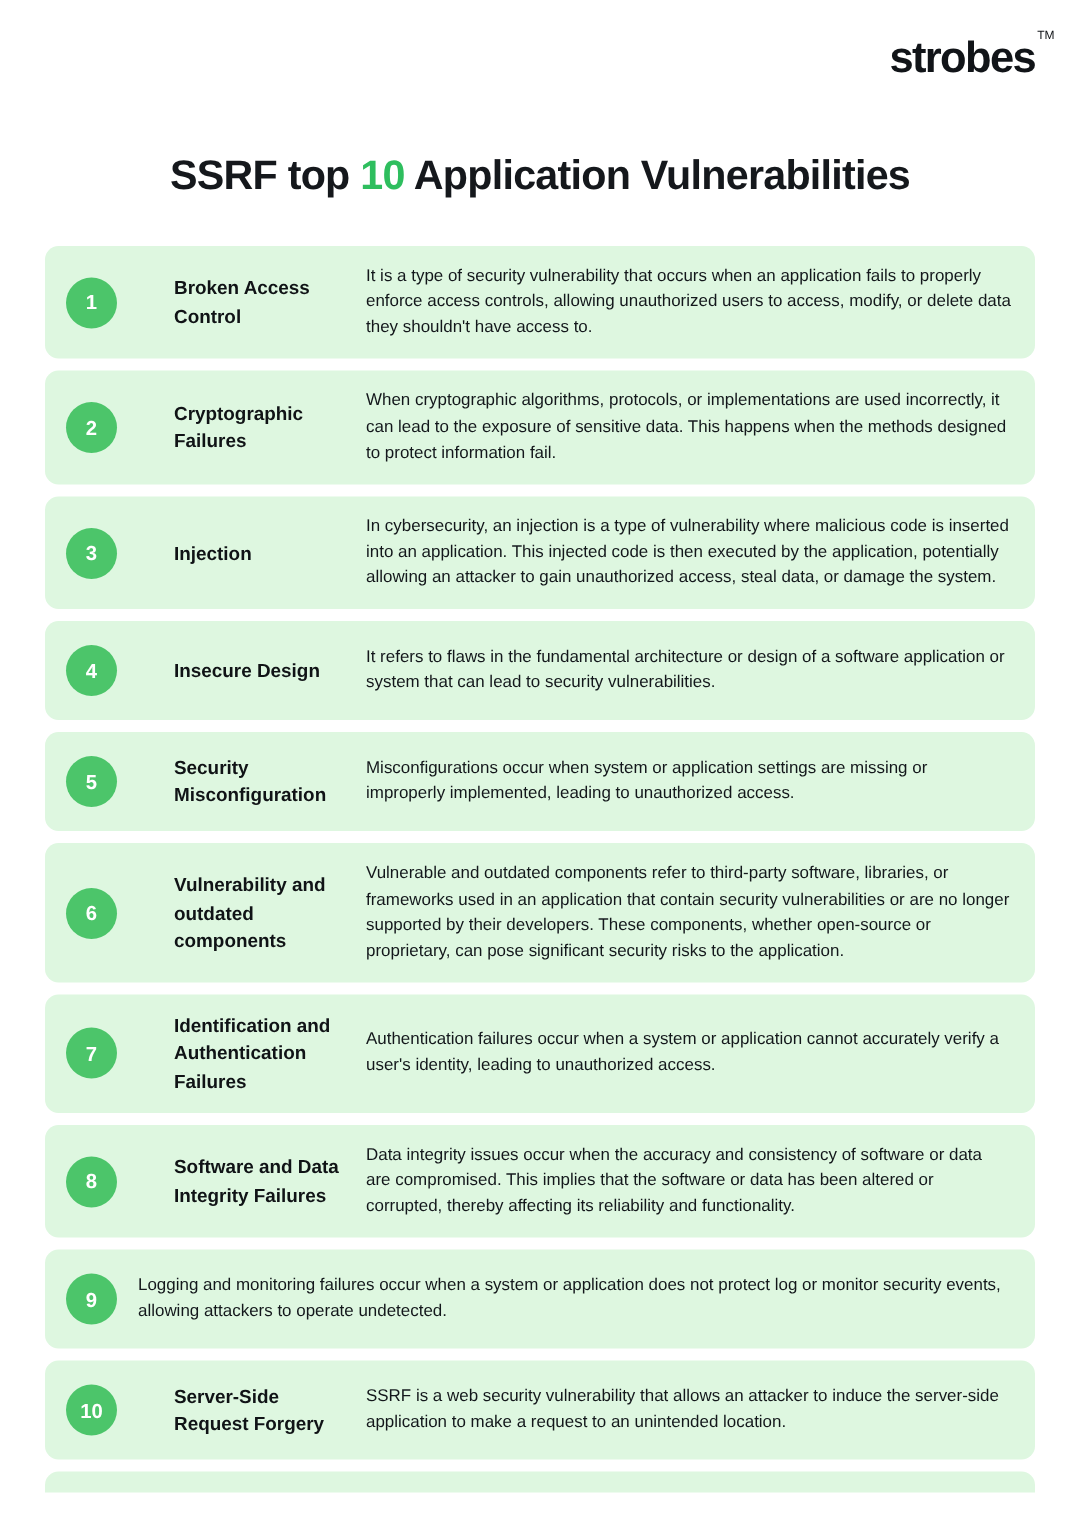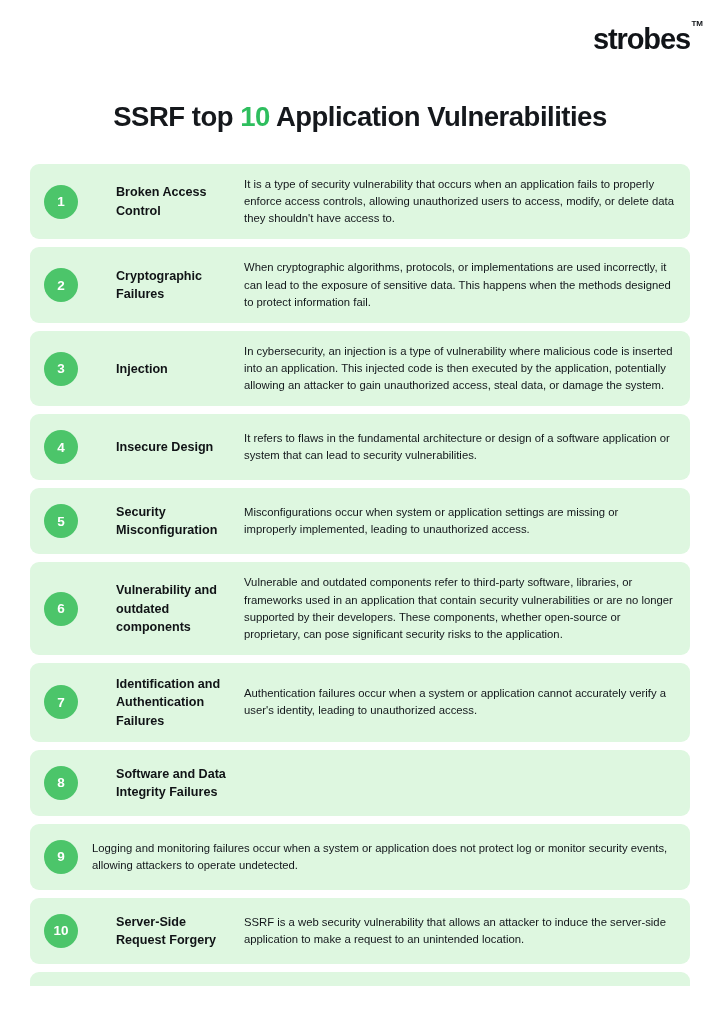--- a/index.html
+++ b/index.html
@@ -36,21 +36,21 @@
     letter-spacing: -1.1px;
     color: #111418;
     line-height: 1;
   }
 
   .logo-tm {
     position: absolute;
     top: -5px;
     right: -13px;
     font-size: 8px;
-    font-weight: 700;
+    font-weight: 400;
     letter-spacing: 0;
     color: #111418;
   }
 
   
   .title {
     text-align: center;
     font-size: 27.5px;
     font-weight: 700;
     letter-spacing: -0.5px;
@@ -170,20 +170,21 @@
         <div class="row-desc">Vulnerable and outdated components refer to third-party software, libraries, or frameworks used in an application that contain security vulnerabilities or are no longer supported by their developers. These components, whether open-source or proprietary, can pose significant security risks to the application.</div>
       </div>
       <div class="row">
         <div class="badge">7</div>
         <div class="row-title">Identification and Authentication Failures</div>
         <div class="row-desc">Authentication failures occur when a system or application cannot accurately verify a user's identity, leading to unauthorized access.</div>
       </div>
       <div class="row">
         <div class="badge">8</div>
         <div class="row-title">Software and Data Integrity Failures</div>
+        <div class="row-desc">Data integrity issues occur when the accuracy and consistency of software or data are compromised. This implies that the software or data has been altered or corrupted, thereby affecting its reliability and functionality.</div>
       </div>
       <div class="row">
         <div class="badge">9</div>
         <div class="row-desc">Logging and monitoring failures occur when a system or application does not protect log or monitor security events, allowing attackers to operate undetected.</div>
       </div>
       <div class="row">
         <div class="badge">10</div>
         <div class="row-title">Server-Side Request Forgery</div>
         <div class="row-desc">SSRF is a web security vulnerability that allows an attacker to induce the server-side application to make a request to an unintended location.</div>
       </div>

